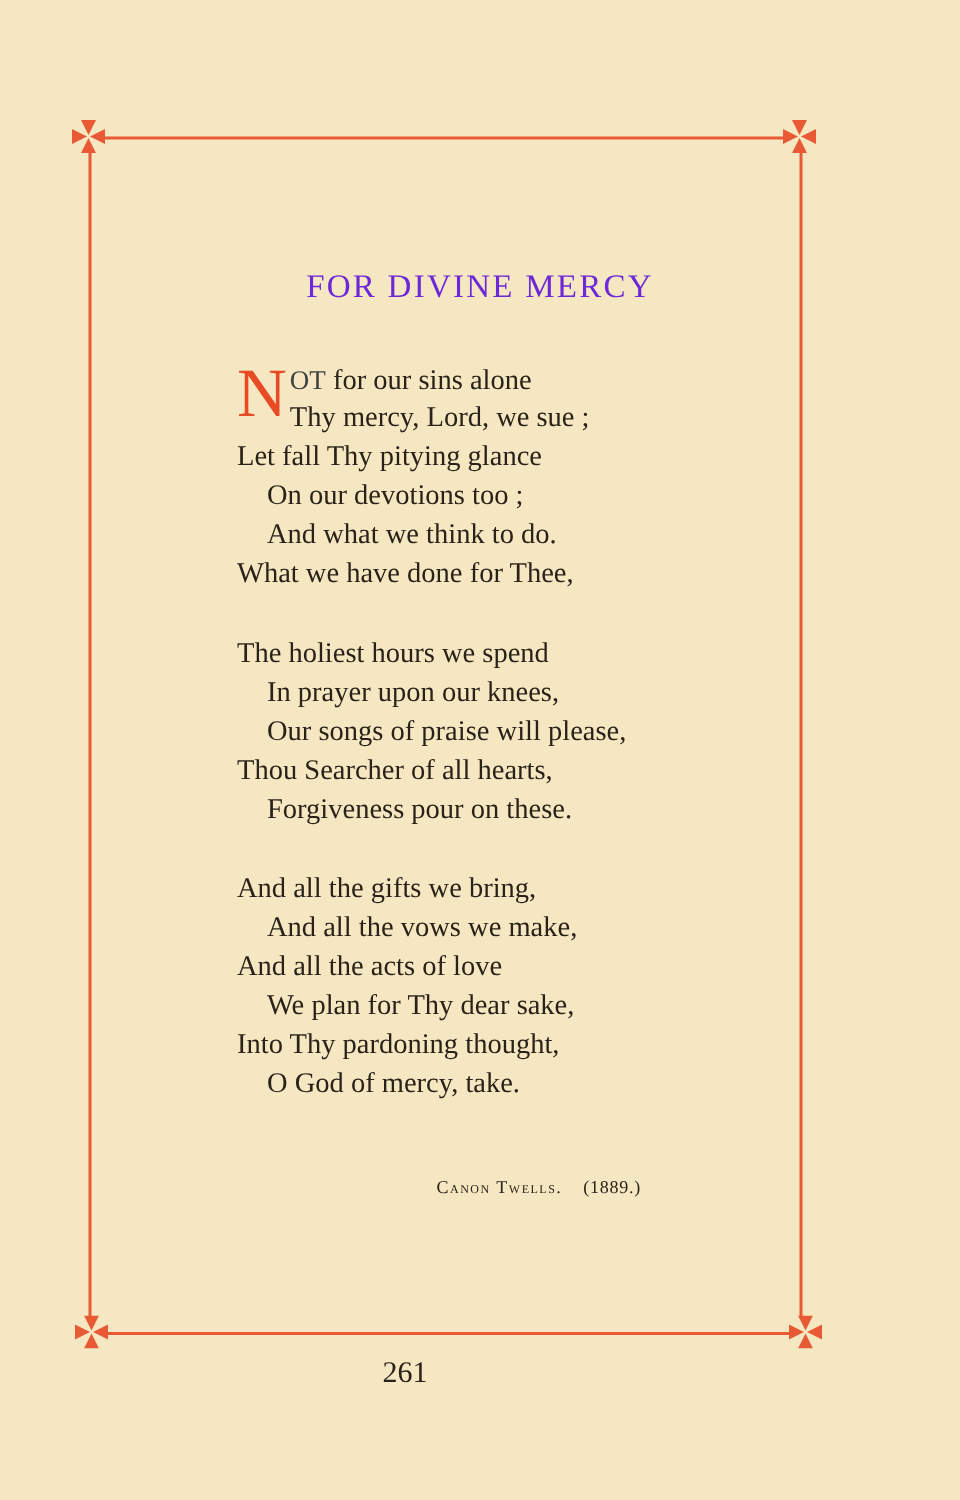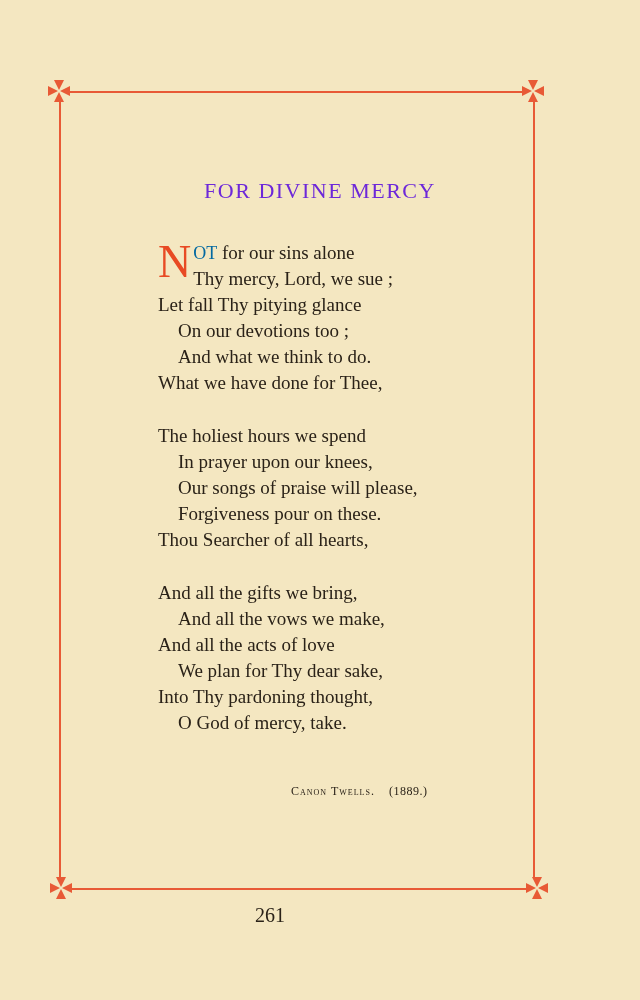--- a/index.html
+++ b/index.html
@@ -17,21 +17,21 @@
       text-align: center; font-size: 22px; letter-spacing: 1.5px; color: #6d28d9;
     }
     .poem { position: absolute; left: 158px; top: 240px; font-size: 19px; line-height: 26px; }
     .poem .line { white-space: nowrap; height: 26px; }
     .poem .indent { padding-left: 20px; }
     .stanza-gap { height: 27px; }
     .dropcap {
       color: #e84a24; font-size: 46px; line-height: 40px; float: left;
       margin-top: 2px; margin-right: 2px;
     }
-    .dropcap-rest { color: #0369a1; font-size: 18px; }
+    .dropcap-rest { color: #404040; font-size: 18px; }
     .first-lines { position: relative; }
     .attribution {
       position: absolute; left: 291px; top: 784px; font-size: 12px; letter-spacing: 0.5px;
       white-space: nowrap;
     }
     .attribution .sc { font-variant: small-caps; letter-spacing: 1px; }
     .attribution .year { margin-left: 14px; }
     .page-num { position: absolute; left: 0; width: 540px; top: 904px; text-align: center; font-size: 20px; }
   </style>
 </head>
@@ -65,22 +65,22 @@
     <div class="line" style="clear:both;">Let fall Thy pitying glance</div>
     <div class="line indent">On our devotions too ;</div>
     <div class="line indent">And what we think to do.</div>
     <div class="line">What we have done for Thee,</div>
   </div>
   <div class="stanza-gap"></div>
   <div>
     <div class="line">The holiest hours we spend</div>
     <div class="line indent">In prayer upon our knees,</div>
     <div class="line indent">Our songs of praise will please,</div>
+    <div class="line">Thou Searcher of all hearts,</div>
     <div class="line indent">Forgiveness pour on these.</div>
-    <div class="line">Thou Searcher of all hearts,</div>
   </div>
   <div class="stanza-gap"></div>
   <div>
     <div class="line">And all the gifts we bring,</div>
     <div class="line indent">And all the vows we make,</div>
     <div class="line">And all the acts of love</div>
     <div class="line indent">We plan for Thy dear sake,</div>
     <div class="line">Into Thy pardoning thought,</div>
     <div class="line indent">O God of mercy, take.</div>
   </div>

